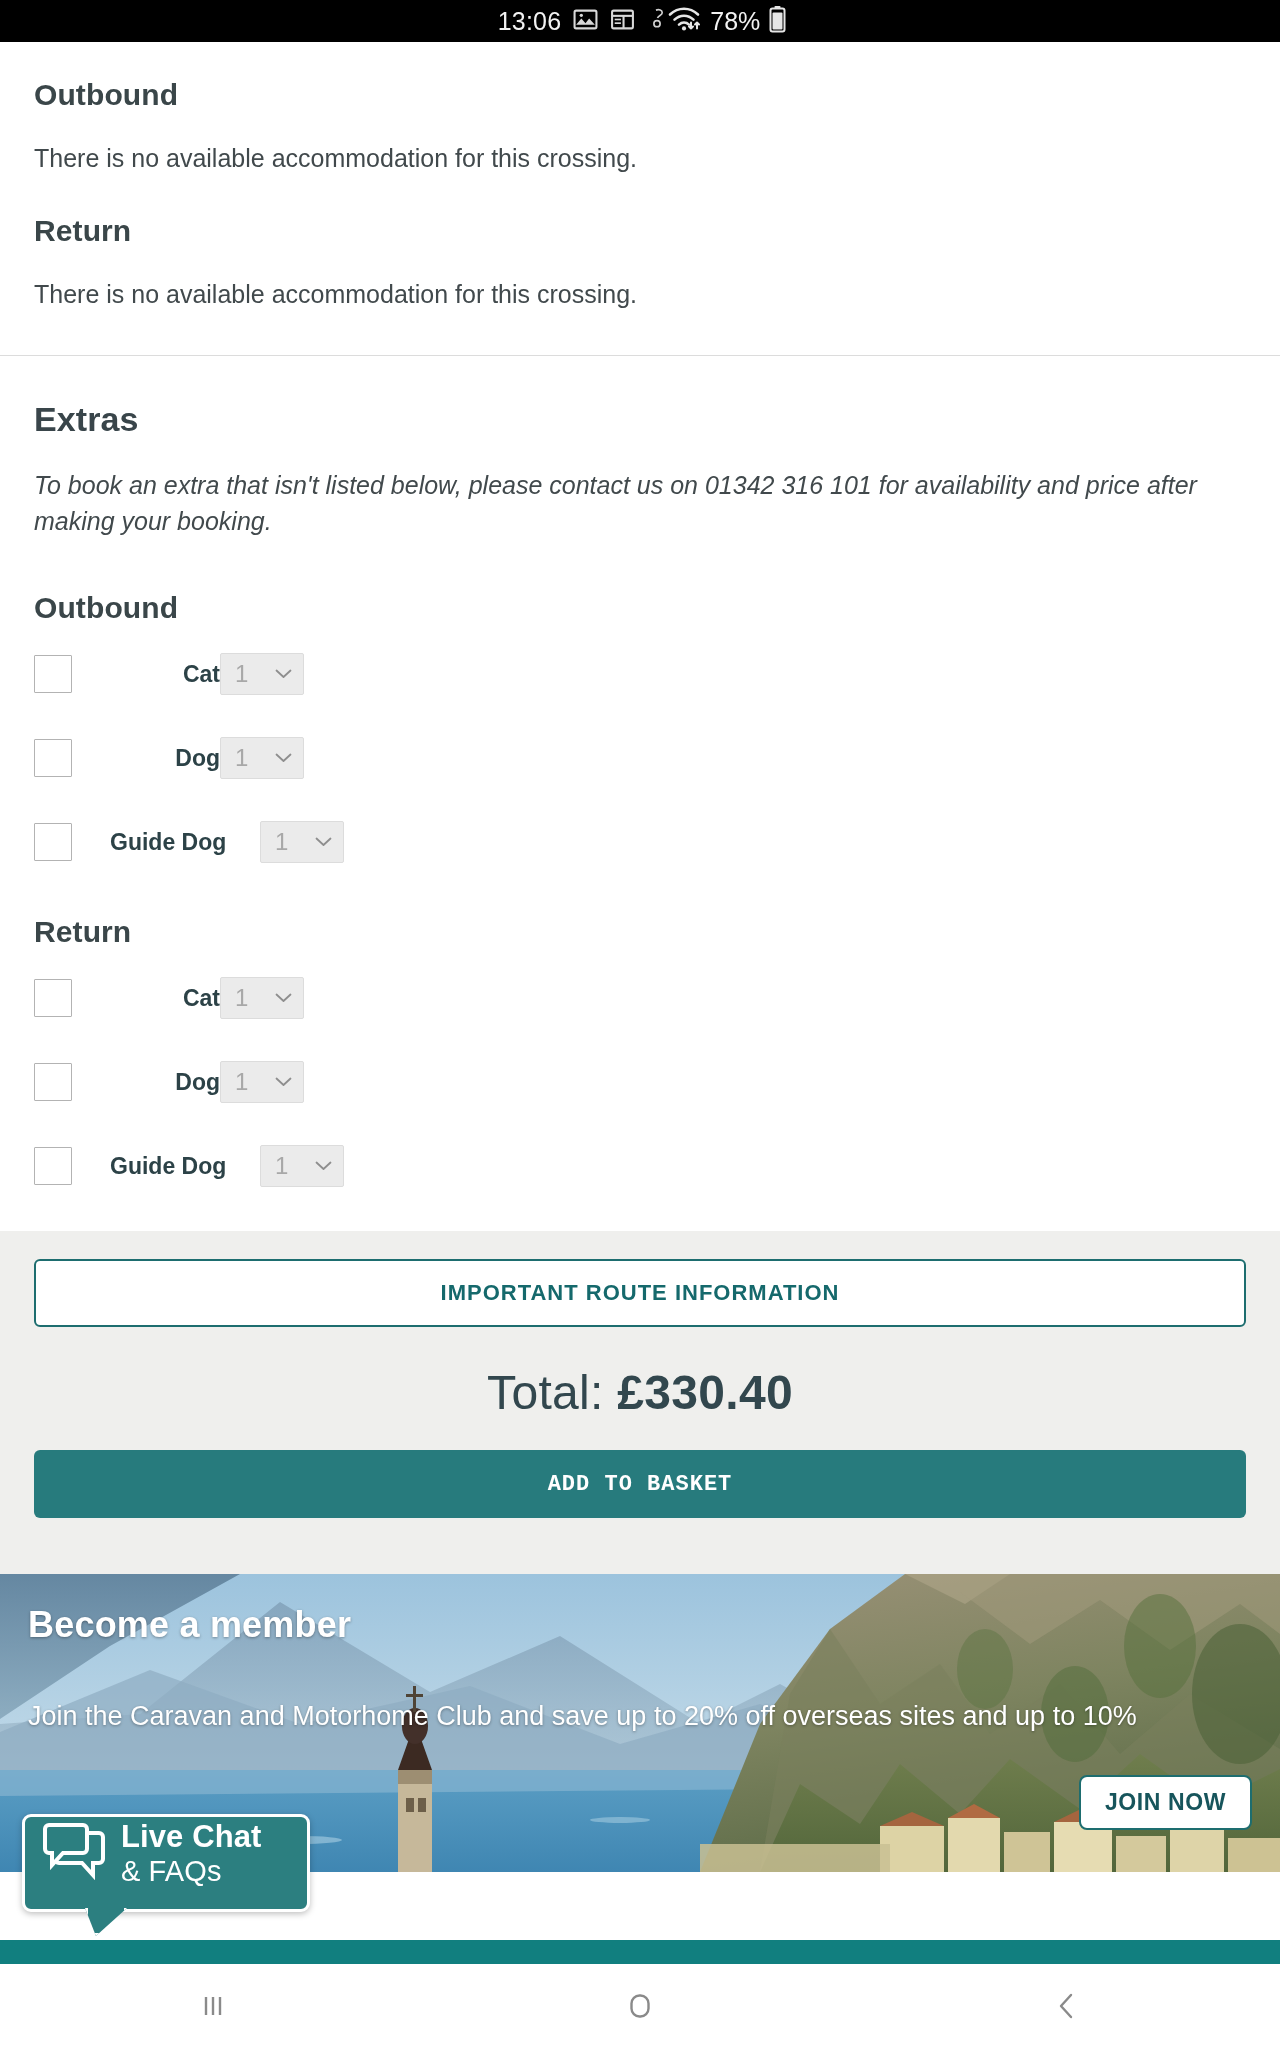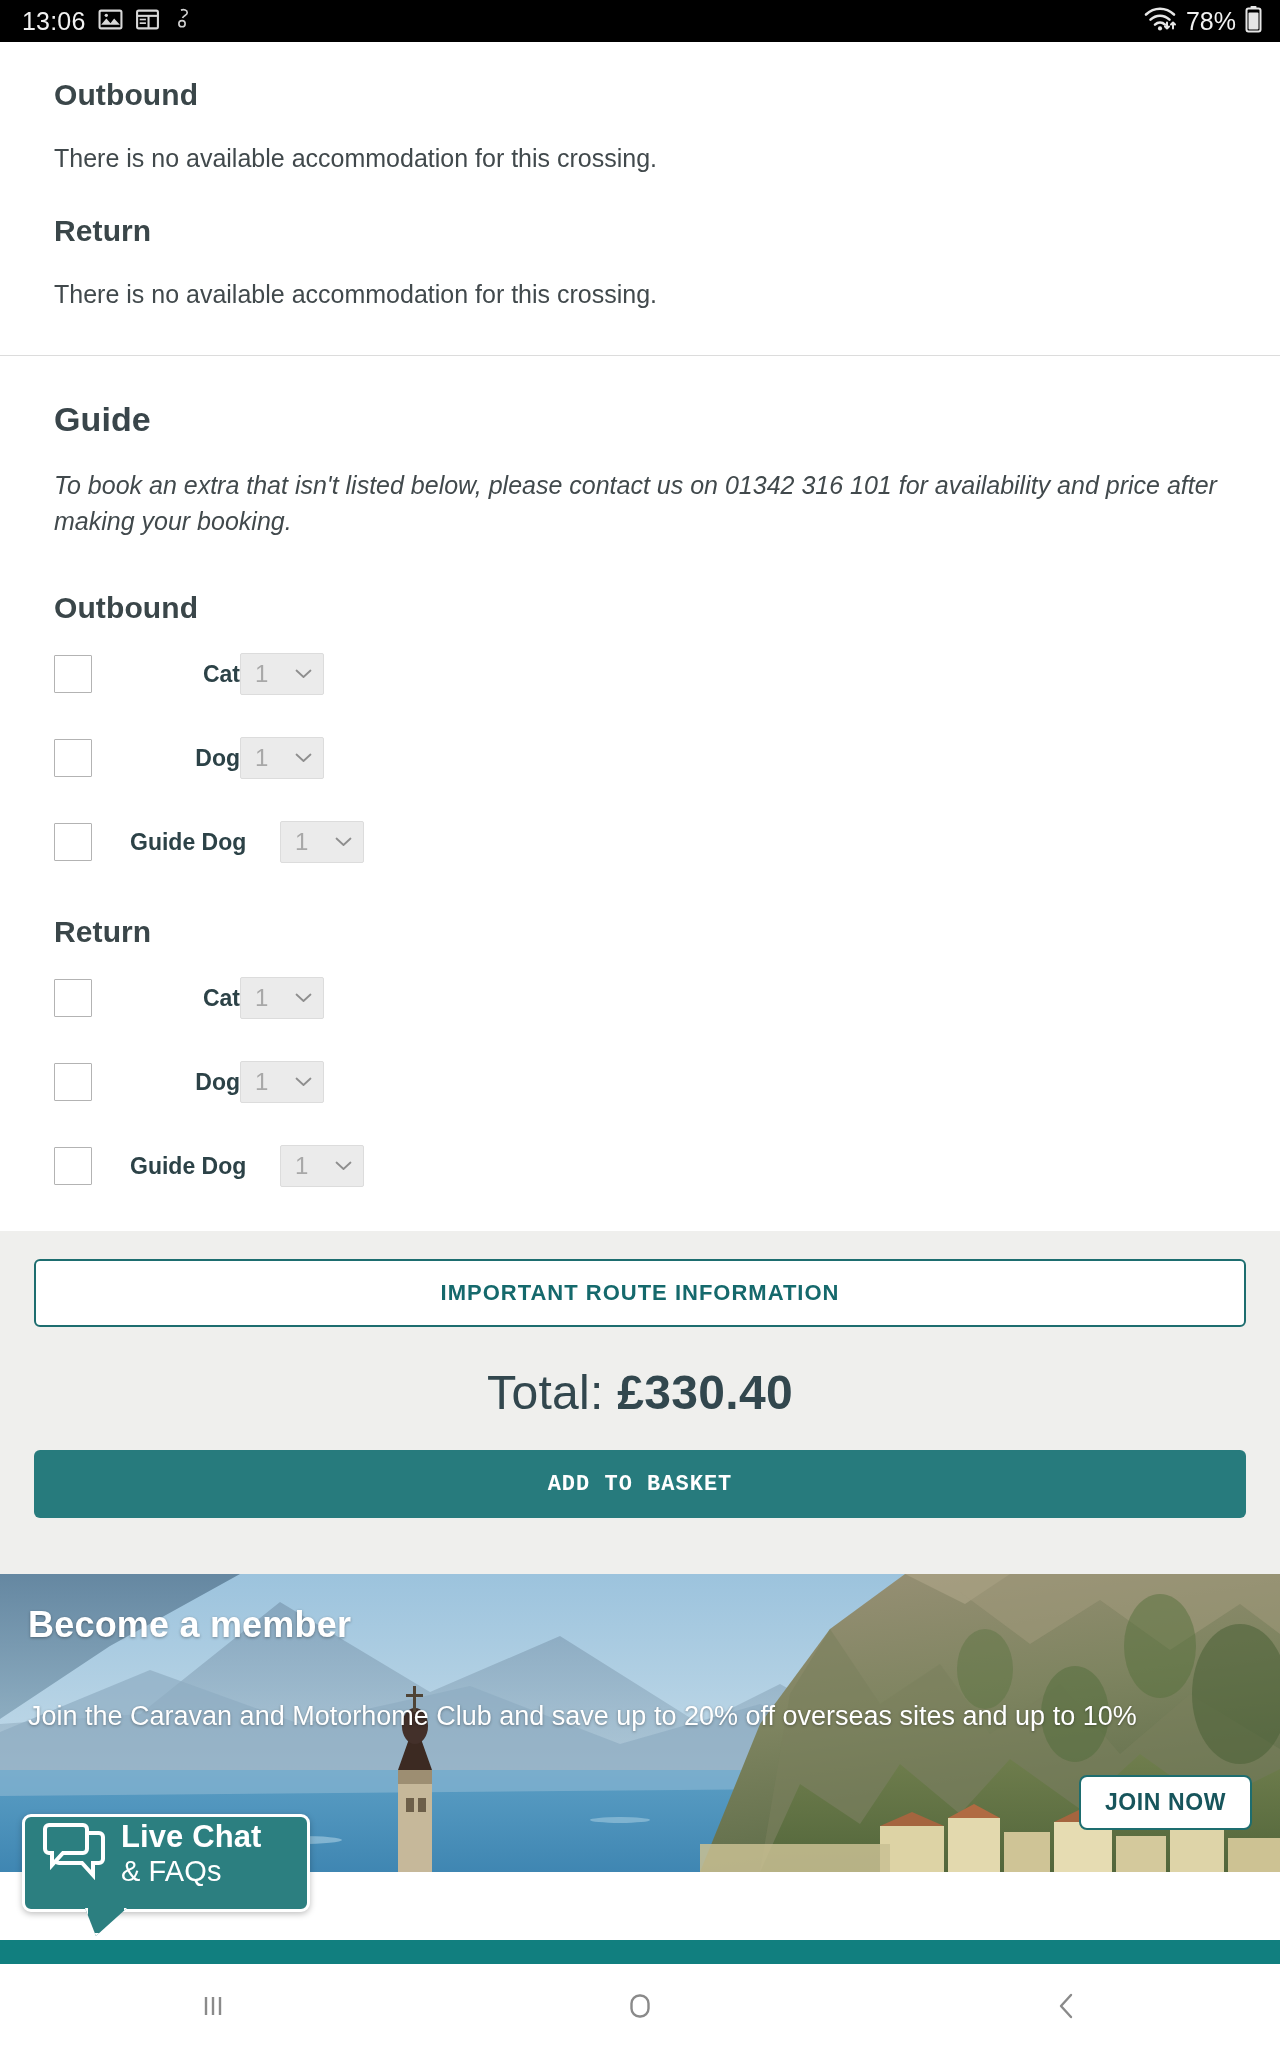--- a/index.html
+++ b/index.html
@@ -8,33 +8,33 @@
     font-family: "Liberation Sans", sans-serif;
     background: #ffffff;
     overflow: hidden;
   }
   .screen { position: relative; width: 1280px; height: 2048px; background:#fff; }
 
   
   .statusbar {
     position: absolute; top: 0; left: 0; width: 1280px; height: 42px;
     background: #000; color: #fff;
-    display: flex; align-items: center; justify-content: space-between;
+    display: flex; align-items: center; justify-content: center;
     padding: 0 18px 0 22px;
   }
   .sb-left { display: flex; align-items: center; gap: 12px; }
   .sb-time { font-size: 25px; letter-spacing: 0.2px; color:#f2f2f2; }
   .sb-right { display: flex; align-items: center; gap: 9px; }
   .sb-pct { font-size: 25px; color:#f2f2f2; }
   .ic { display:block; }
 
   
   .content { position:absolute; top:42px; left:0; width:1280px; }
 
-  .pad { padding: 0 54px; }
+  .pad { padding: 0 34px; }
 
   h3.sub {
     font-size: 30px; font-weight: 700; color:#3a4649; letter-spacing:0.1px;
   }
   p.body {
     font-size: 25px; color:#41494c; line-height:1.45; font-weight: 400;
   }
   h2.sec {
     font-size: 34px; font-weight:700; color:#39454a; letter-spacing:0.1px;
   }
@@ -181,21 +181,21 @@
     <div class="pad">
       <h3 class="sub" style="margin-top:36px;">Outbound</h3>
       <p class="body" style="margin-top:28px;">There is no available accommodation for this crossing.</p>
       <h3 class="sub" style="margin-top:38px;">Return</h3>
       <p class="body" style="margin-top:28px;">There is no available accommodation for this crossing.</p>
     </div>
 
     <div class="divider" style="margin-top:42px;"></div>
 
     <div class="pad">
-      <h2 class="sec" style="margin-top:44px;">Guide</h2>
+      <h2 class="sec" style="margin-top:44px;">Extras</h2>
       <p class="body" style="margin-top:28px; max-width:1185px;font-style:italic;">To book an extra that isn't listed below, please contact us on 01342 316 101 for availability and price after making your booking.</p>
 
       <h3 class="sub" style="margin-top:52px;">Outbound</h3>
 
       <div style="margin-top:28px;">
         <div class="xrow" style="margin-bottom:42px;">
           <span class="cbx"></span>
           <span class="xlabel" style="margin-left:38px; width:110px;">Cat</span>
           <span class="sel">
             <span class="sel-val">1</span>

